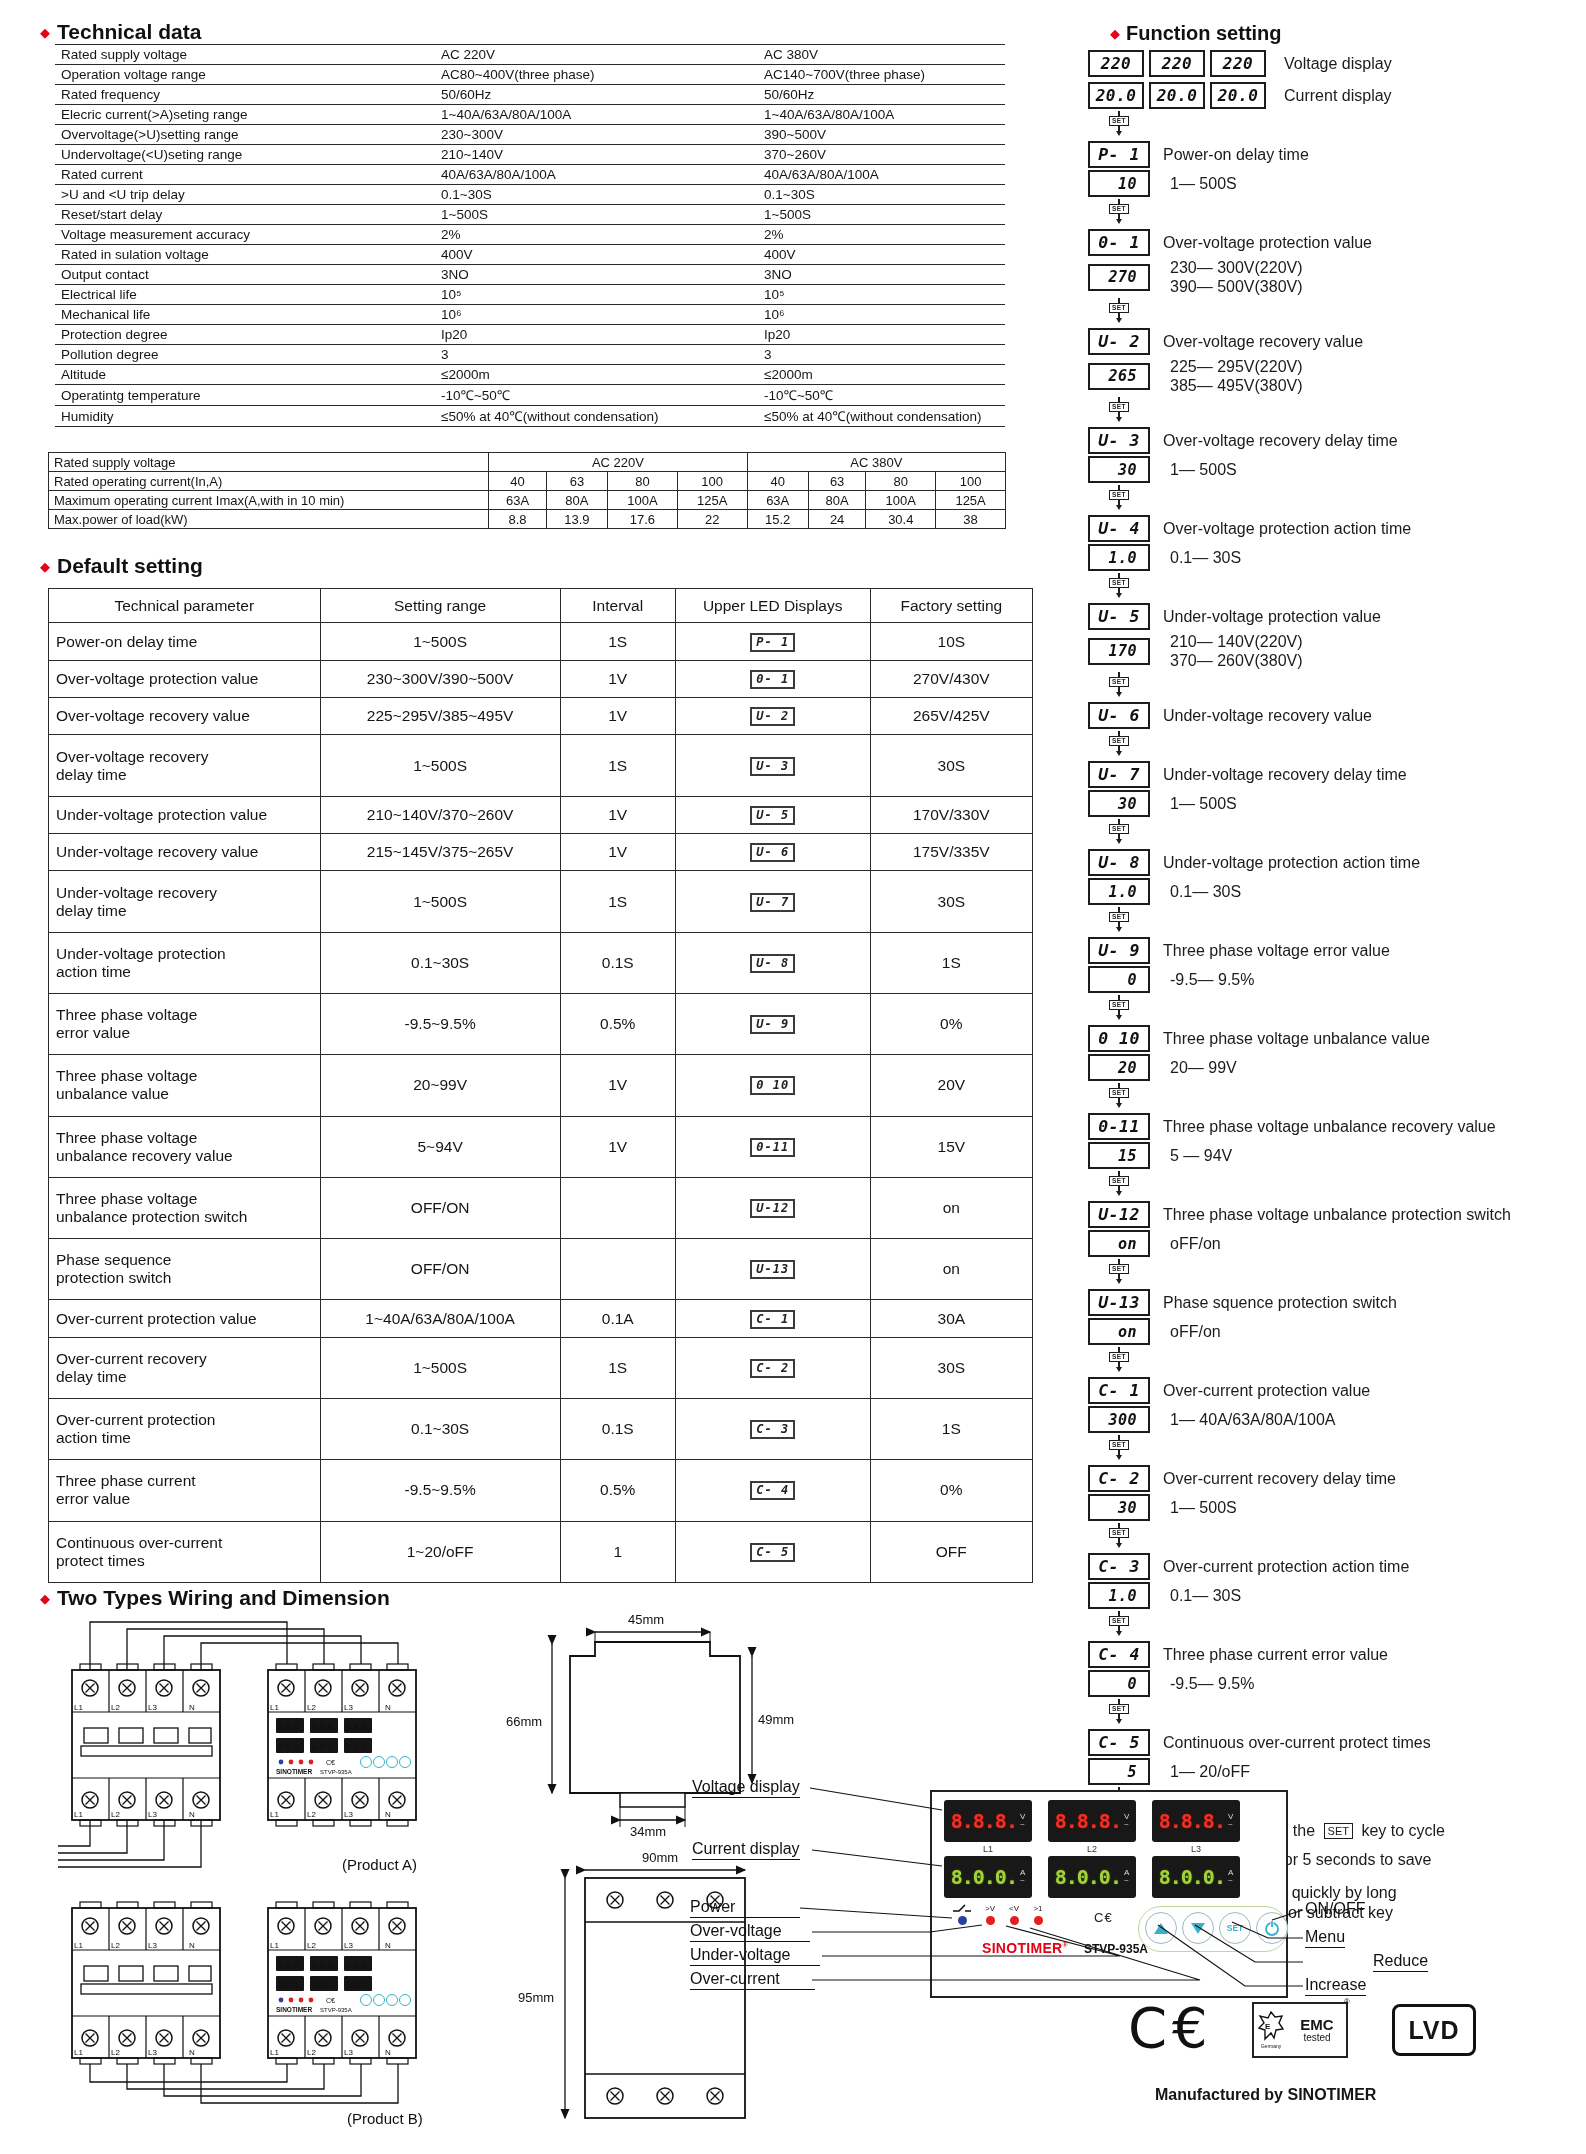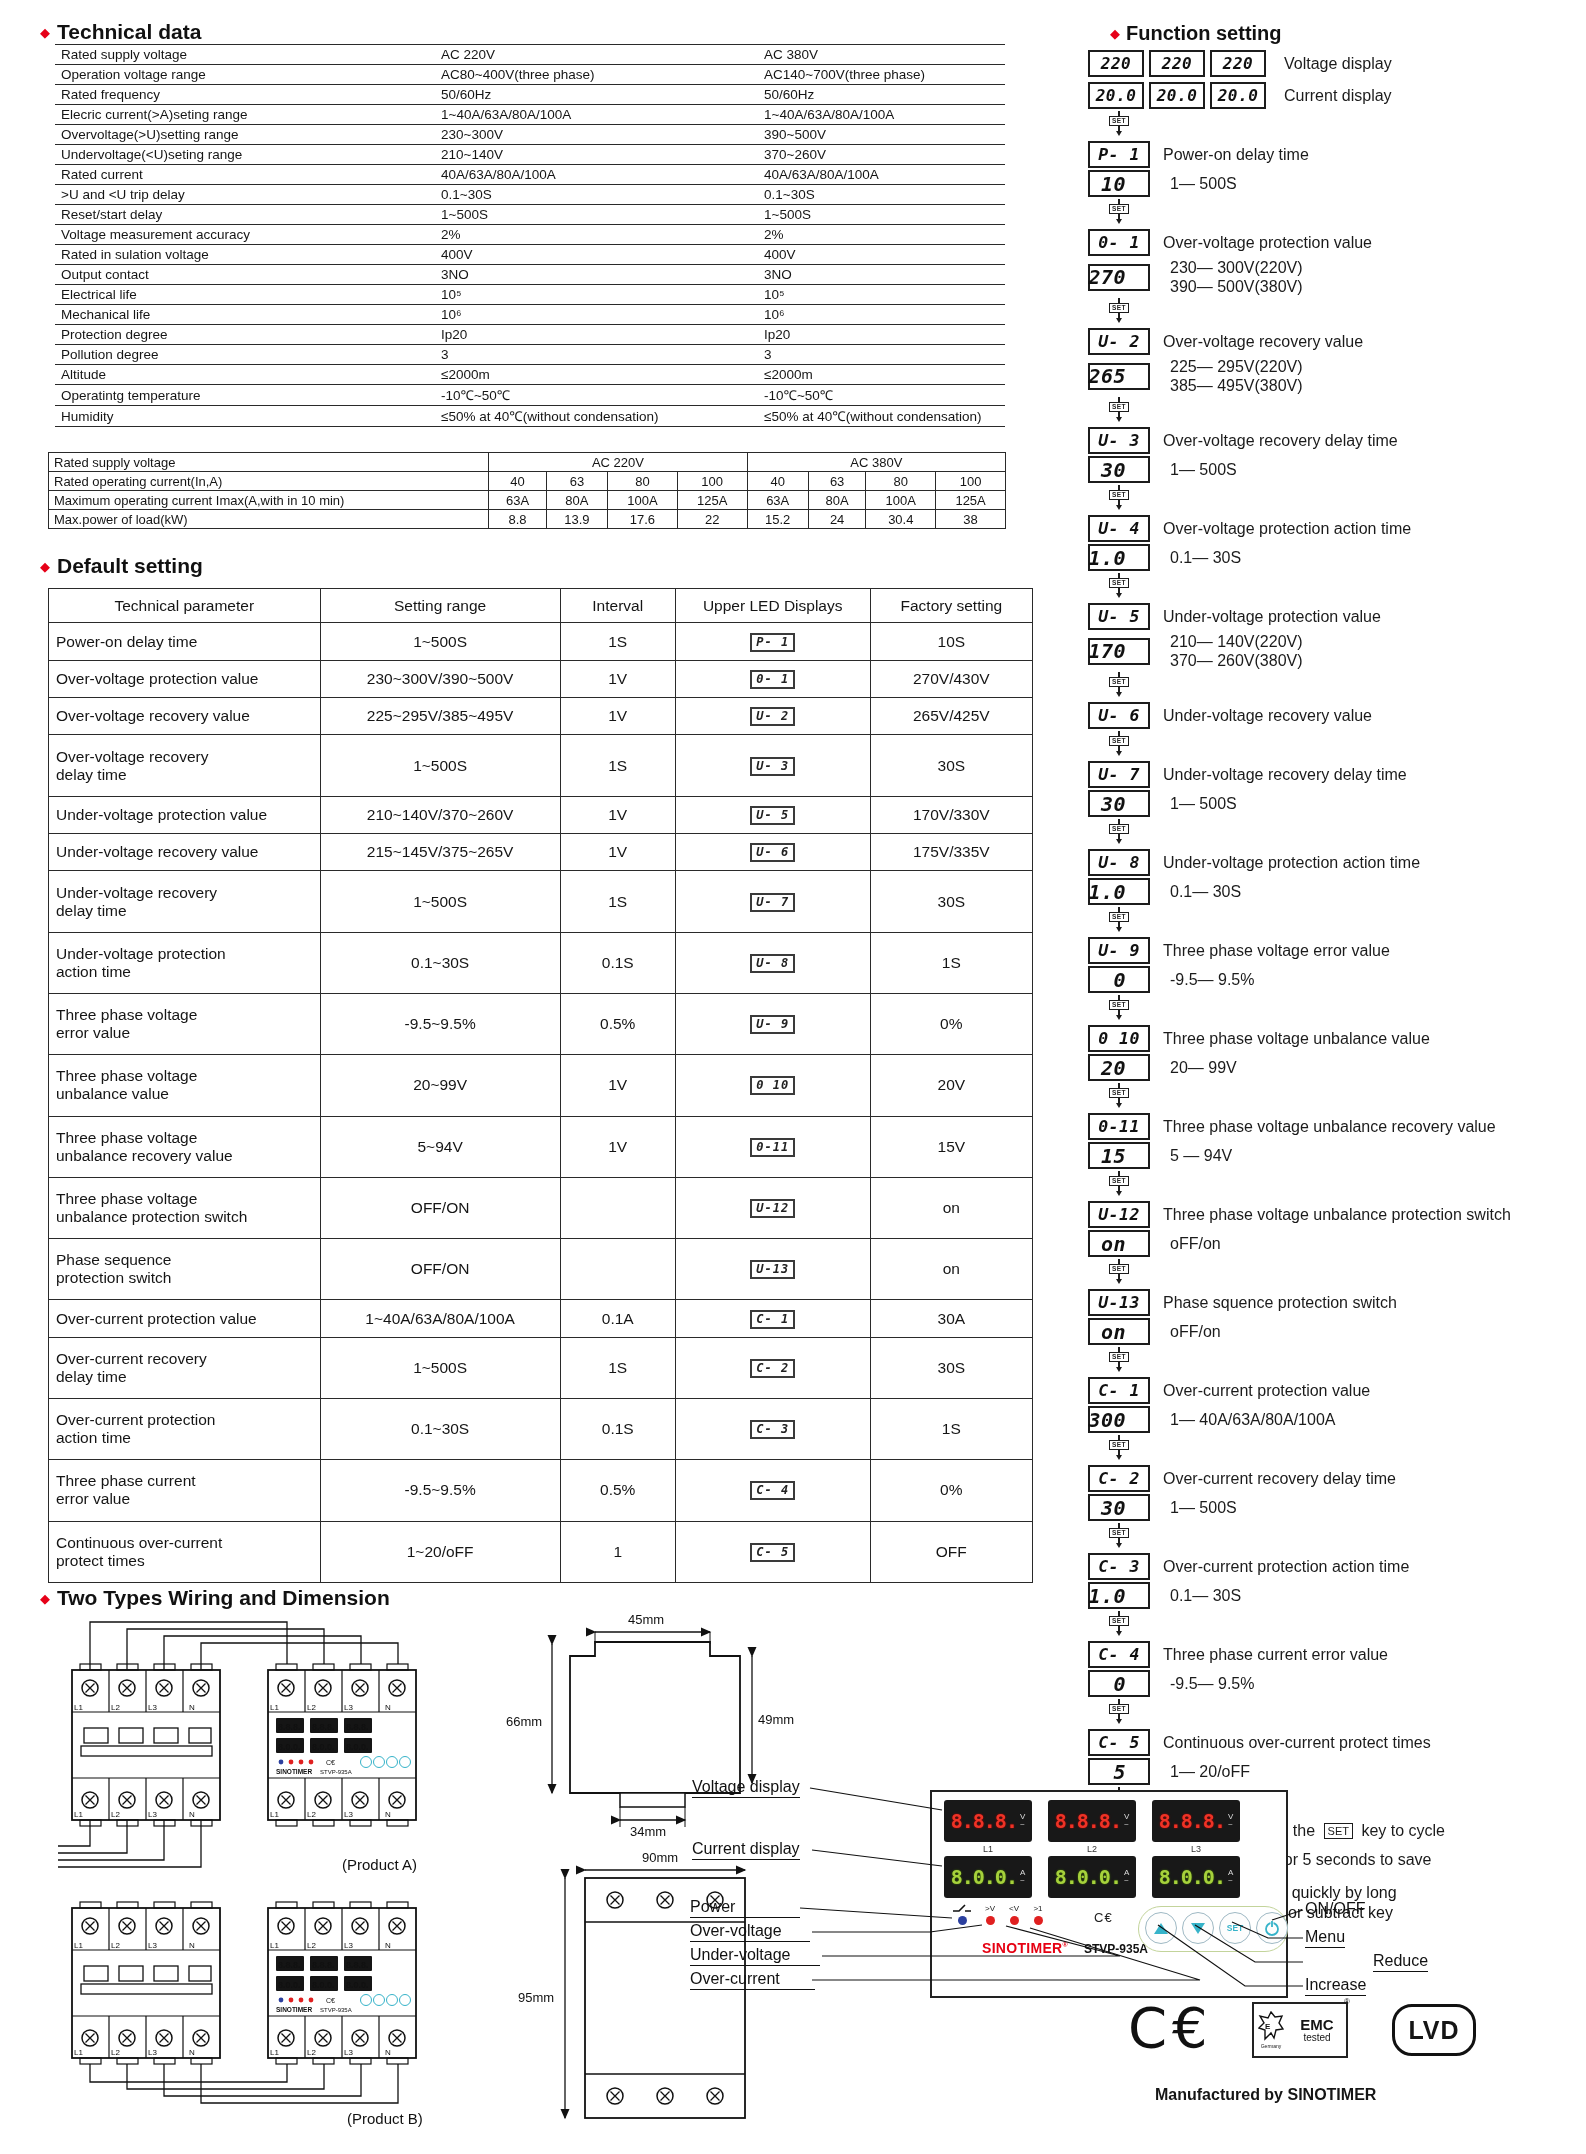--- a/index.html
+++ b/index.html
@@ -31,21 +31,21 @@
   #def-table td.led{text-align:center;width:19.8%;}
   #def-table td.fac{text-align:center;width:16.5%;}
   .led-chip{display:inline-block;border:2px solid #3a3a3a;padding:0 4px;font-family:"DejaVu Sans Mono",monospace;font-weight:bold;font-style:italic;font-size:12px;letter-spacing:1px;line-height:15px;background:#fff;color:#222;}
   
   #fs{position:absolute;left:1088px;top:22px;width:498px;}
   .fs-title{position:relative;margin-left:22px;display:flex;align-items:center;gap:6px;}
   .fs-row{display:flex;align-items:center;margin-top:5px;}
   .led-box{box-sizing:border-box;border:2.5px solid #1c1c1c;height:27px;display:flex;align-items:center;font-family:"DejaVu Sans Mono",monospace;font-weight:bold;font-style:italic;letter-spacing:0.5px;color:#111;background:#fff;}
   .led-box.trip{width:56px;justify-content:center;font-size:16px;margin-right:5px;}
   .led-box.code{width:62px;justify-content:center;font-size:16.5px;}
-  .led-box.valb{width:62px;justify-content:flex-end;padding-right:22px;font-size:20px;}
+  .led-box.valb{width:62px;justify-content:flex-end;padding-right:11px;font-size:15px;}
   .fs-lbl{font-size:16px;margin-left:13px;color:#1b1b1b;white-space:nowrap;}
   .fs-rng{font-size:16px;margin-left:20px;color:#1b1b1b;line-height:19px;}
   .fs-item{margin-top:2px;}
   .fs-item .r2{margin-top:2px;display:flex;align-items:center;}
   .conn{width:62px;display:flex;flex-direction:column;align-items:center;margin-top:2px;}
   .conn .vl{width:2px;height:5px;background:#1c1c1c;}
   .conn .chip{border:1.5px solid #1c1c1c;font-size:6.5px;line-height:8px;padding:0 2px;font-weight:bold;color:#222;letter-spacing:0.5px;}
   .conn .ar{width:0;height:0;border-left:3.5px solid transparent;border-right:3.5px solid transparent;border-top:5px solid #1c1c1c;}
   .setkey-inline{display:inline-block;border:1.5px solid #1c1c1c;font-size:11px;line-height:14px;padding:0 3px;margin:0 4px;vertical-align:1px;}
   .fs-note{display:flex;margin-top:10px;margin-left:14px;}
@@ -85,21 +85,21 @@
   #callout-svg{position:absolute;left:600px;top:1770px;pointer-events:none;}
   
   #cert-ce{position:absolute;left:1128px;top:1995px;font-size:56px;letter-spacing:5px;color:#111;font-family:"DejaVu Sans",sans-serif;}
   #cert-emc{position:absolute;left:1252px;top:2002px;width:96px;height:56px;border:2px solid #222;box-sizing:border-box;display:flex;align-items:center;}
   #cert-emc .seal{width:34px;text-align:center;}
   #cert-emc .seal .cty{font-size:5px;display:block;margin-top:-2px;}
   #cert-emc .emtx{text-align:center;flex:1;}
   #cert-emc .emtx .l1{font-weight:bold;font-size:15px;line-height:15px;}
   #cert-emc .emtx .l2{font-size:10px;}
   #cert-emc .reg{position:absolute;right:-4px;top:-7px;font-size:8px;}
-  #cert-lvd{position:absolute;left:1392px;top:2004px;width:84px;height:52px;border:3px solid #111;border-radius:20px;box-sizing:border-box;display:flex;align-items:center;justify-content:center;font-weight:bold;font-size:25px;letter-spacing:1px;}
+  #cert-lvd{position:absolute;left:1392px;top:2004px;width:84px;height:52px;border:3px solid #111;border-radius:8px;box-sizing:border-box;display:flex;align-items:center;justify-content:center;font-weight:bold;font-size:25px;letter-spacing:1px;}
   #manuf{position:absolute;left:1155px;top:2086px;font-weight:bold;font-size:16px;}
 </style>
 </head>
 <body>
 
 <div class="sec-title" style="left:40px;top:20px;">
   <span class="dm">◆</span>
   <h2>Technical data</h2>
 </div>
 <div class="sec-title" style="left:40px;top:554px;">

